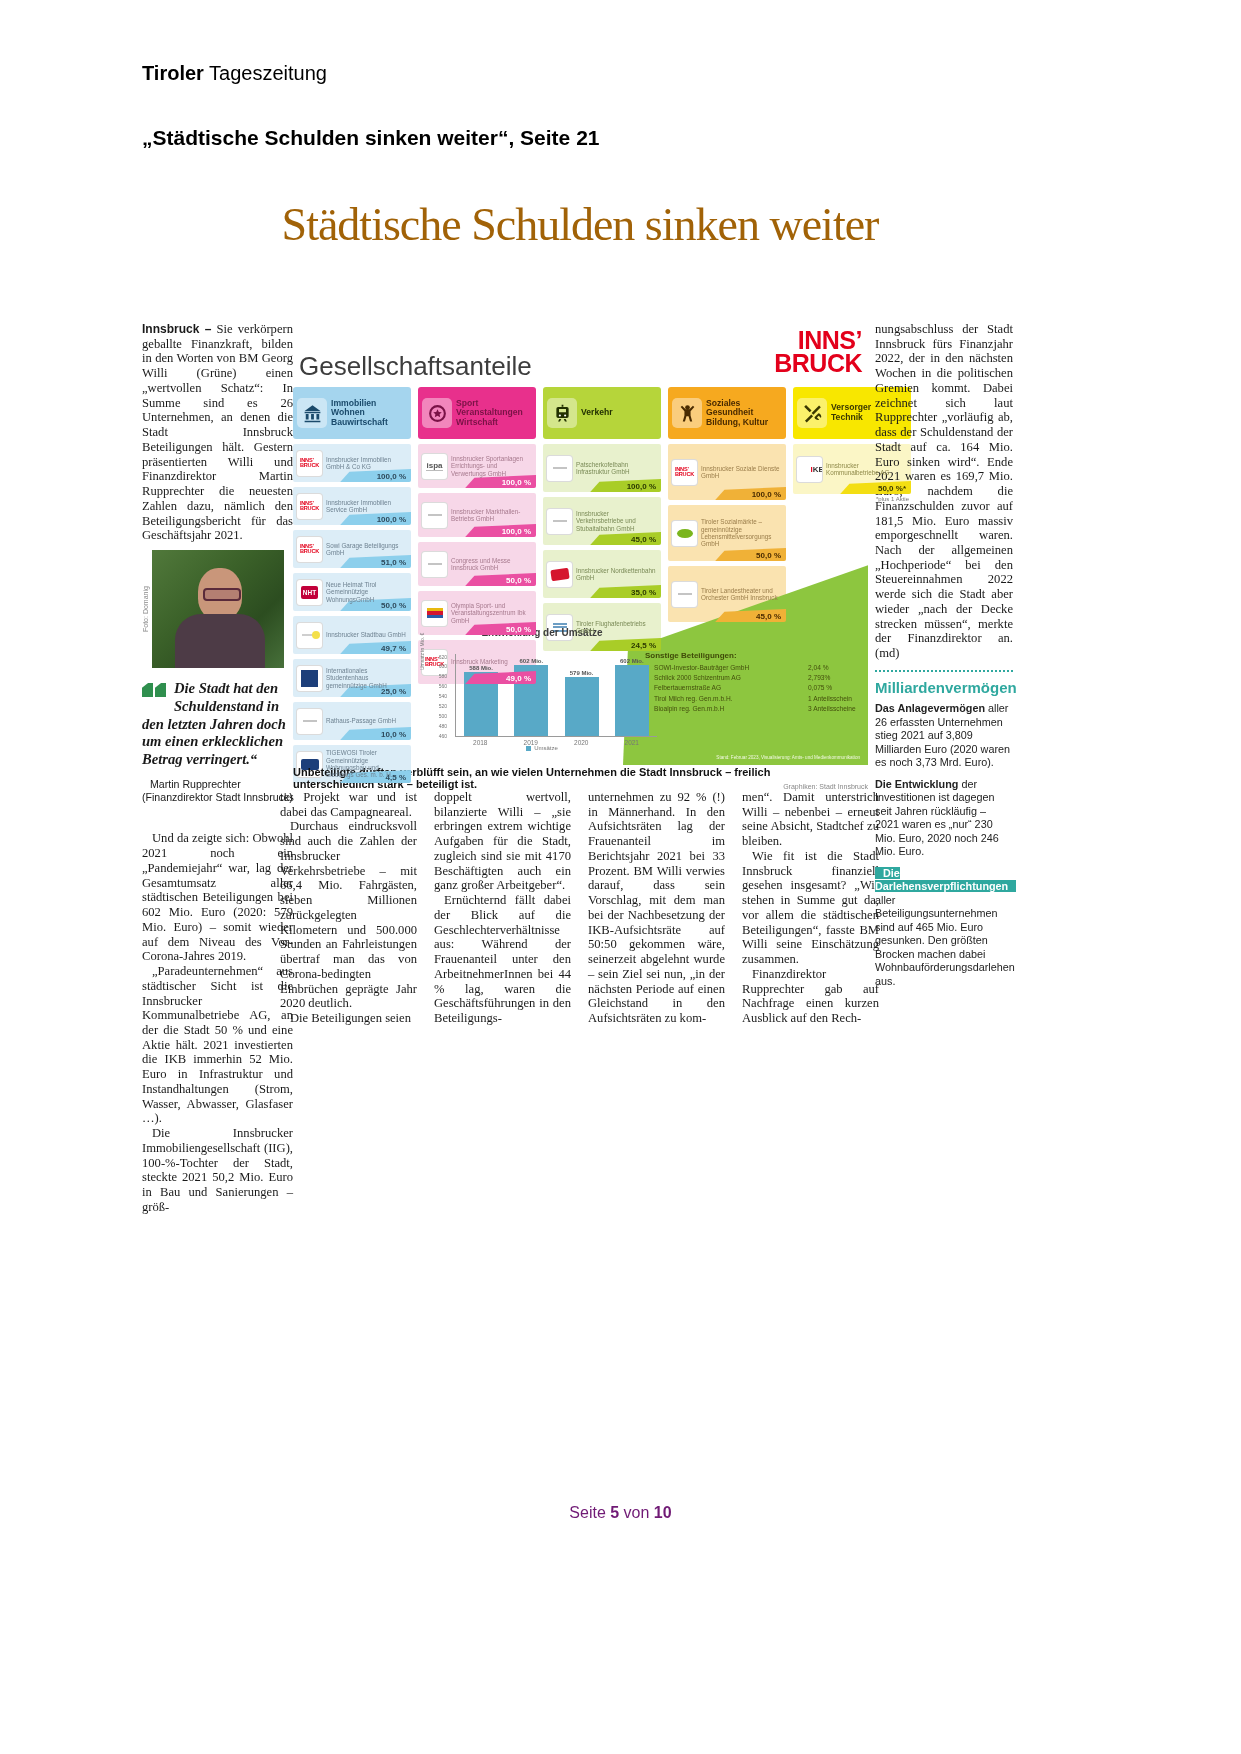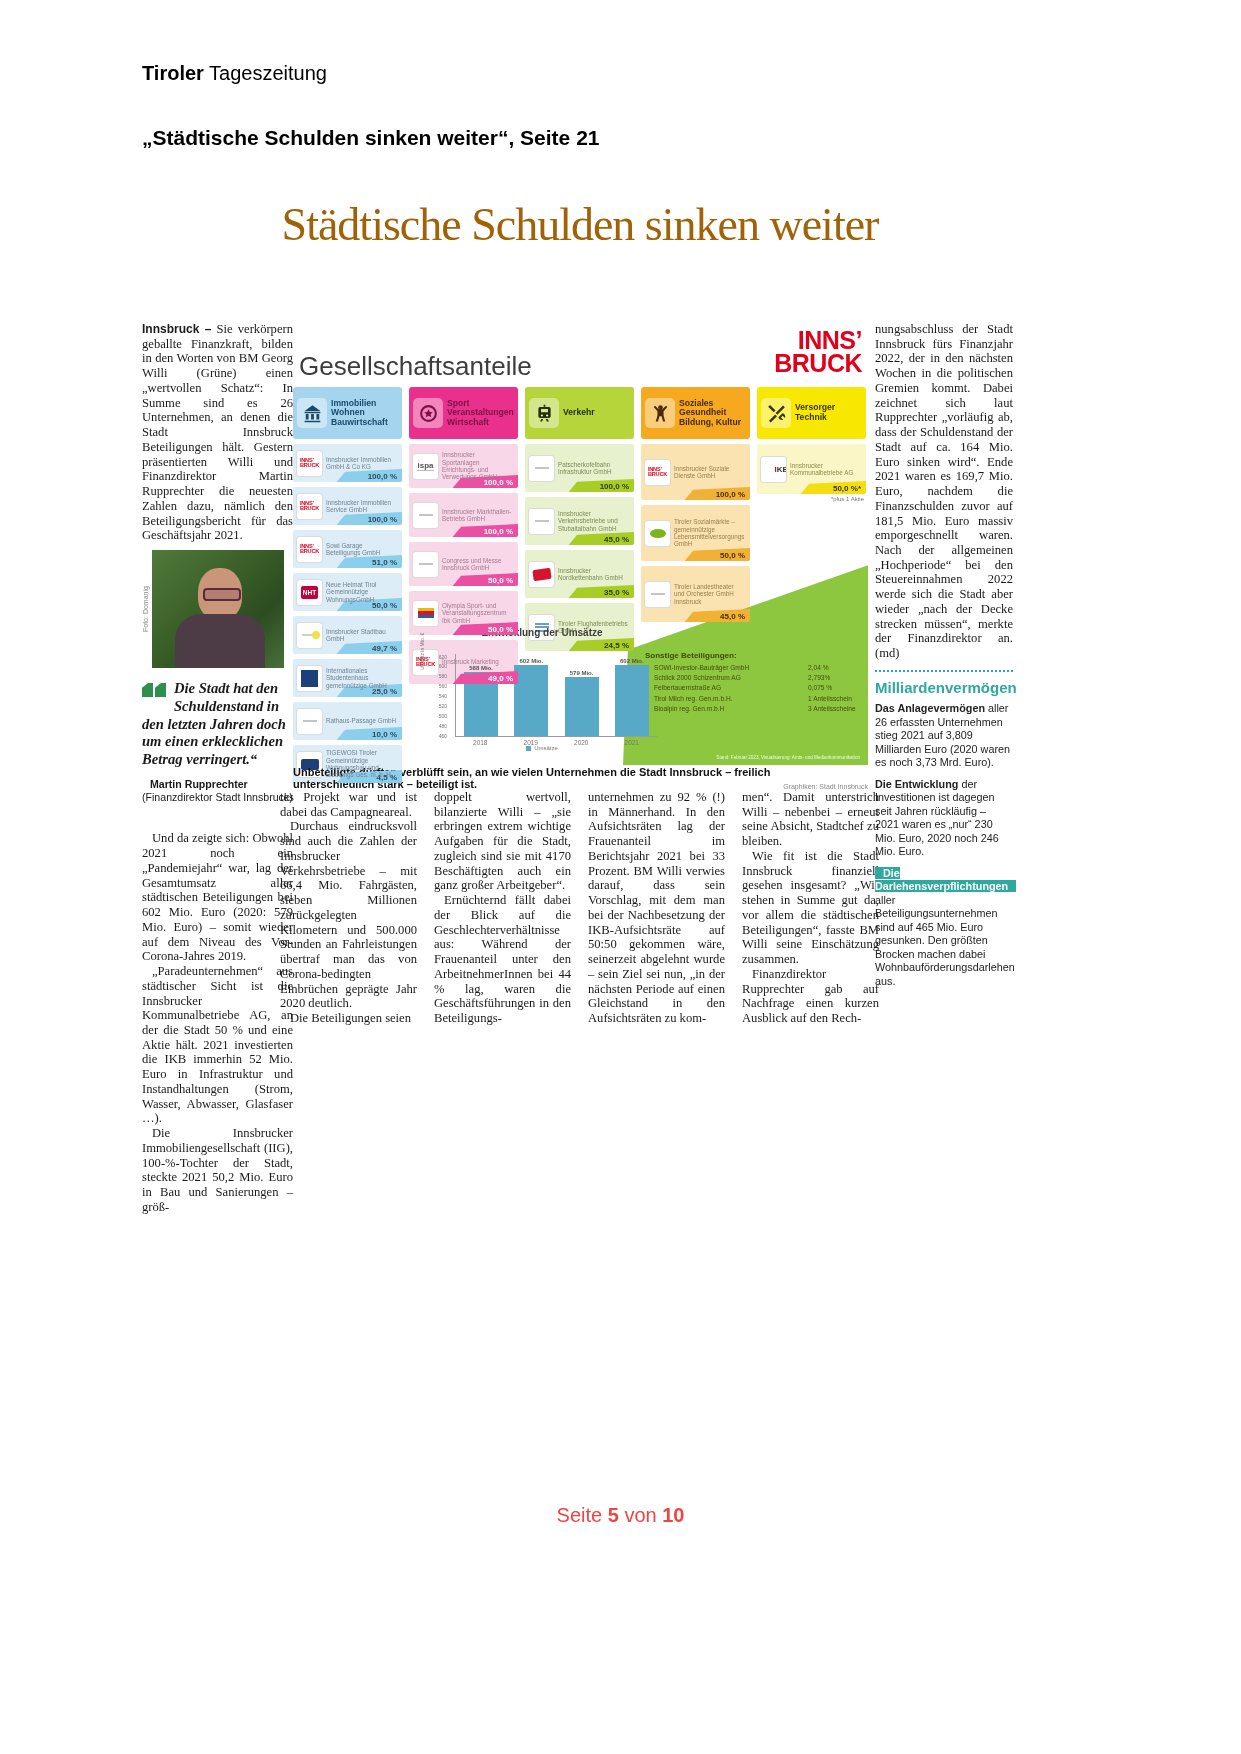--- a/index.html
+++ b/index.html
@@ -26,36 +26,36 @@
   .photo{width:132px;height:118px;position:relative;overflow:hidden;
          background:linear-gradient(135deg,#51793b 0%,#3b6129 40%,#2c4d20 70%,#47703a 100%);}
   .photo .torso{position:absolute;left:23px;bottom:-8px;width:90px;height:62px;border-radius:26px 26px 0 0;background:#4d3b46;}
   .photo .head{position:absolute;left:46px;top:18px;width:44px;height:52px;border-radius:46% 46% 42% 42%;background:#c9967a;}
   .photo .glasses{position:absolute;left:51px;top:38px;width:34px;height:9px;border:2px solid #5a2a3a;border-radius:4px;background:rgba(120,60,90,.25);}
   .quote-block{margin-top:12px;font-size:14.6px;font-style:italic;font-weight:bold;line-height:1.22;text-align:left;}
   .qmarks{float:left;margin:3px 6px 2px 0;}
   .qmarks i{display:inline-block;width:11px;height:14px;margin-right:2px;background:#2f8f4e;
             clip-path:polygon(0 34%,55% 0,100% 0,100% 100%,0 100%);}
   .quote-attrib{margin-top:9px;font-family:"Liberation Sans",sans-serif;font-size:10.6px;line-height:1.25;text-align:left;}
-  .quote-attrib .a{font-weight:bold;padding-left:8px;}
+  .quote-attrib .a{font-weight:normal;padding-left:8px;}
 
   
   .rightcol{position:absolute;left:875px;top:322px;width:138px;font-size:12.6px;line-height:1.17;text-align:justify;}
   .rightcol .sep{border-top:2px dotted #2fa89f;margin:9px 0 7px 0;}
   .sb-title{font-family:"Liberation Sans",sans-serif;font-weight:bold;font-size:15px;color:#2fa89f;margin:0 0 6px 0;text-align:left;}
   .sb-p{font-family:"Liberation Sans",sans-serif;font-size:10.8px;line-height:1.25;color:#222;margin:6px 0 8px 0;text-align:left;}
   .sb-lead{font-weight:bold;}
   .sb-hl{background:#2fa89f;color:#fff;padding:0 8px;text-align:center;}
 
   
   .ig{position:absolute;left:293px;top:327px;width:575px;height:438px;background:#fff;font-family:"Liberation Sans",sans-serif;}
   .ig-title{position:absolute;left:6px;top:24px;font-size:26px;color:#3d3d3d;}
   .ig-brand{position:absolute;right:6px;top:2px;text-align:right;font-weight:bold;font-size:25px;line-height:.92;color:#e3001b;letter-spacing:-.5px;}
   .ig-cols{position:absolute;left:0;top:60px;width:575px;display:flex;gap:7px;}
-  .ig-col{width:109px;flex:none;}
+  .ig-col{width:118px;flex:none;}
   .ig-head{height:52px;border-radius:3px;background:var(--head);display:flex;align-items:center;gap:4px;padding:0 4px;}
   .ig-hicon{width:30px;height:30px;flex:none;border-radius:5px;background:rgba(255,255,255,.42);display:flex;align-items:center;justify-content:center;}
   .ig-htxt{font-size:8.6px;font-weight:bold;line-height:1.12;color:var(--htext);}
   .ig-item{position:relative;margin-top:5px;border-radius:2px;background:var(--card);display:flex;align-items:center;padding:2px 3px;overflow:hidden;}
   .col-immobilien .ig-item{height:34px;} .col-sport .ig-item{height:40px;} .col-verkehr .ig-item{height:44px;}
   .col-soziales .ig-item{height:52px;} .col-versorger .ig-item{height:46px;}
   .ig-logo{width:25px;height:25px;flex:none;background:#fff;border:1px solid rgba(0,0,0,.14);border-radius:4px;margin-right:3px;
            display:flex;align-items:center;justify-content:center;overflow:hidden;}
   .ig-name{font-size:6.3px;line-height:1.18;color:var(--ntext);padding-right:2px;position:relative;z-index:2;}
   .ig-pct{position:absolute;right:0;bottom:0;width:60%;height:13px;background:var(--wedge);
@@ -109,21 +109,21 @@
   .ig-caption-row{position:absolute;left:293px;top:766px;width:575px;display:flex;justify-content:space-between;align-items:flex-end;font-family:"Liberation Sans",sans-serif;}
   .ig-caption{font-size:11px;font-weight:bold;color:#111;}
   .ig-credit{font-size:7px;color:#888;white-space:nowrap;margin-left:8px;}
 
   
   .bottomcols{position:absolute;left:280px;top:790px;width:575px;display:flex;gap:17px;font-size:12.6px;line-height:1.17;text-align:justify;}
   .bcol{width:137px;flex:none;}
   .bcol p{margin:0;}
   .bcol p.indent{text-indent:10px;}
 
-  .footer{position:absolute;left:0;top:1504px;width:100%;text-align:center;font-family:"Liberation Sans",sans-serif;font-size:20px;color:#ef4444;}
+  .footer{position:absolute;left:0;top:1504px;width:100%;text-align:center;font-family:"Liberation Sans",sans-serif;font-size:16px;color:#701a75;}
   .footer b{font-weight:bold;}
 </style>
 </head>
 <body>
 
 <div class="page">
 
   <div class="masthead"><b>Tiroler</b><span> Tageszeitung</span></div>
 
   <div class="refline">„Städtische Schulden sinken weiter“, Seite 21</div>

